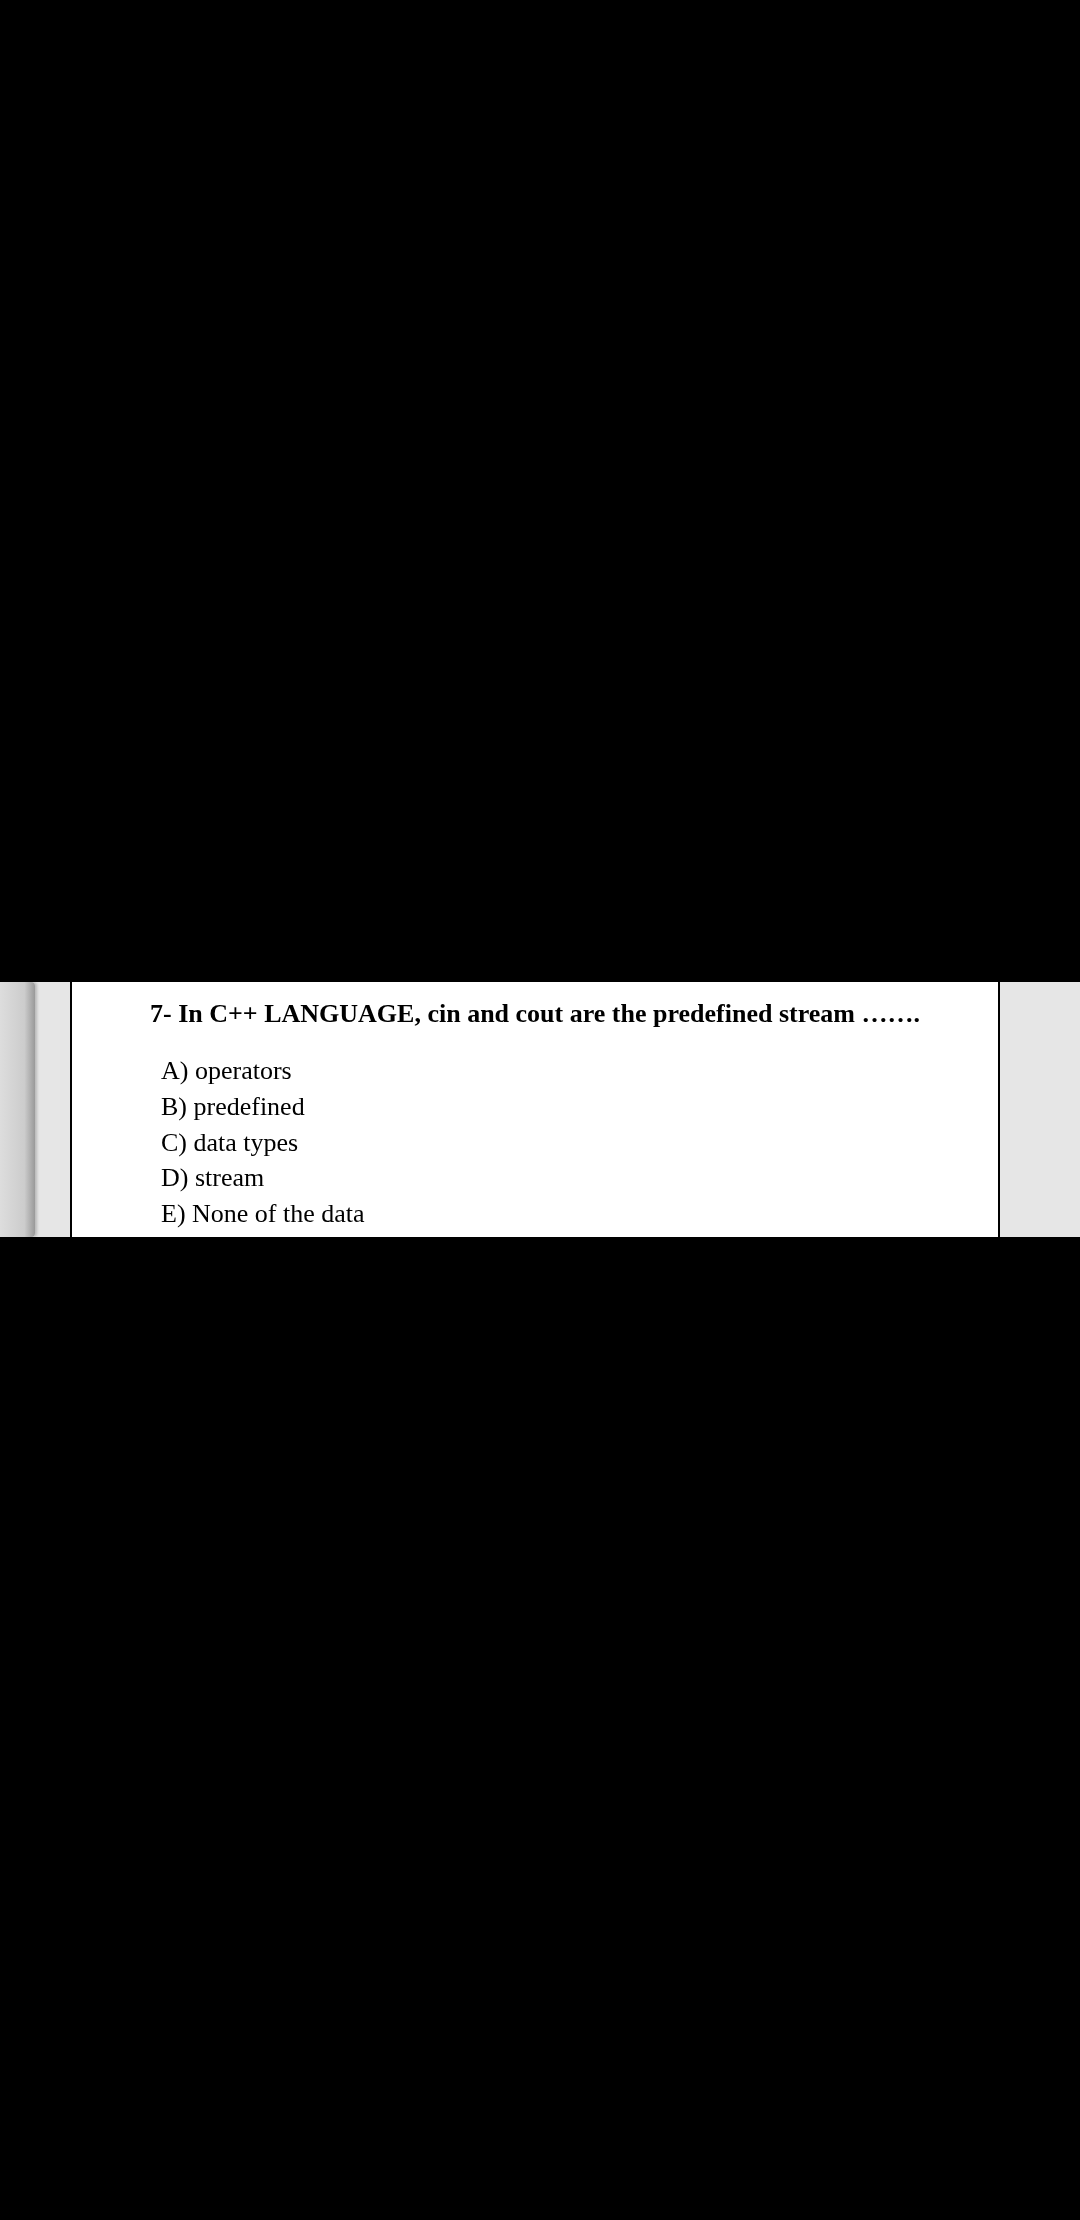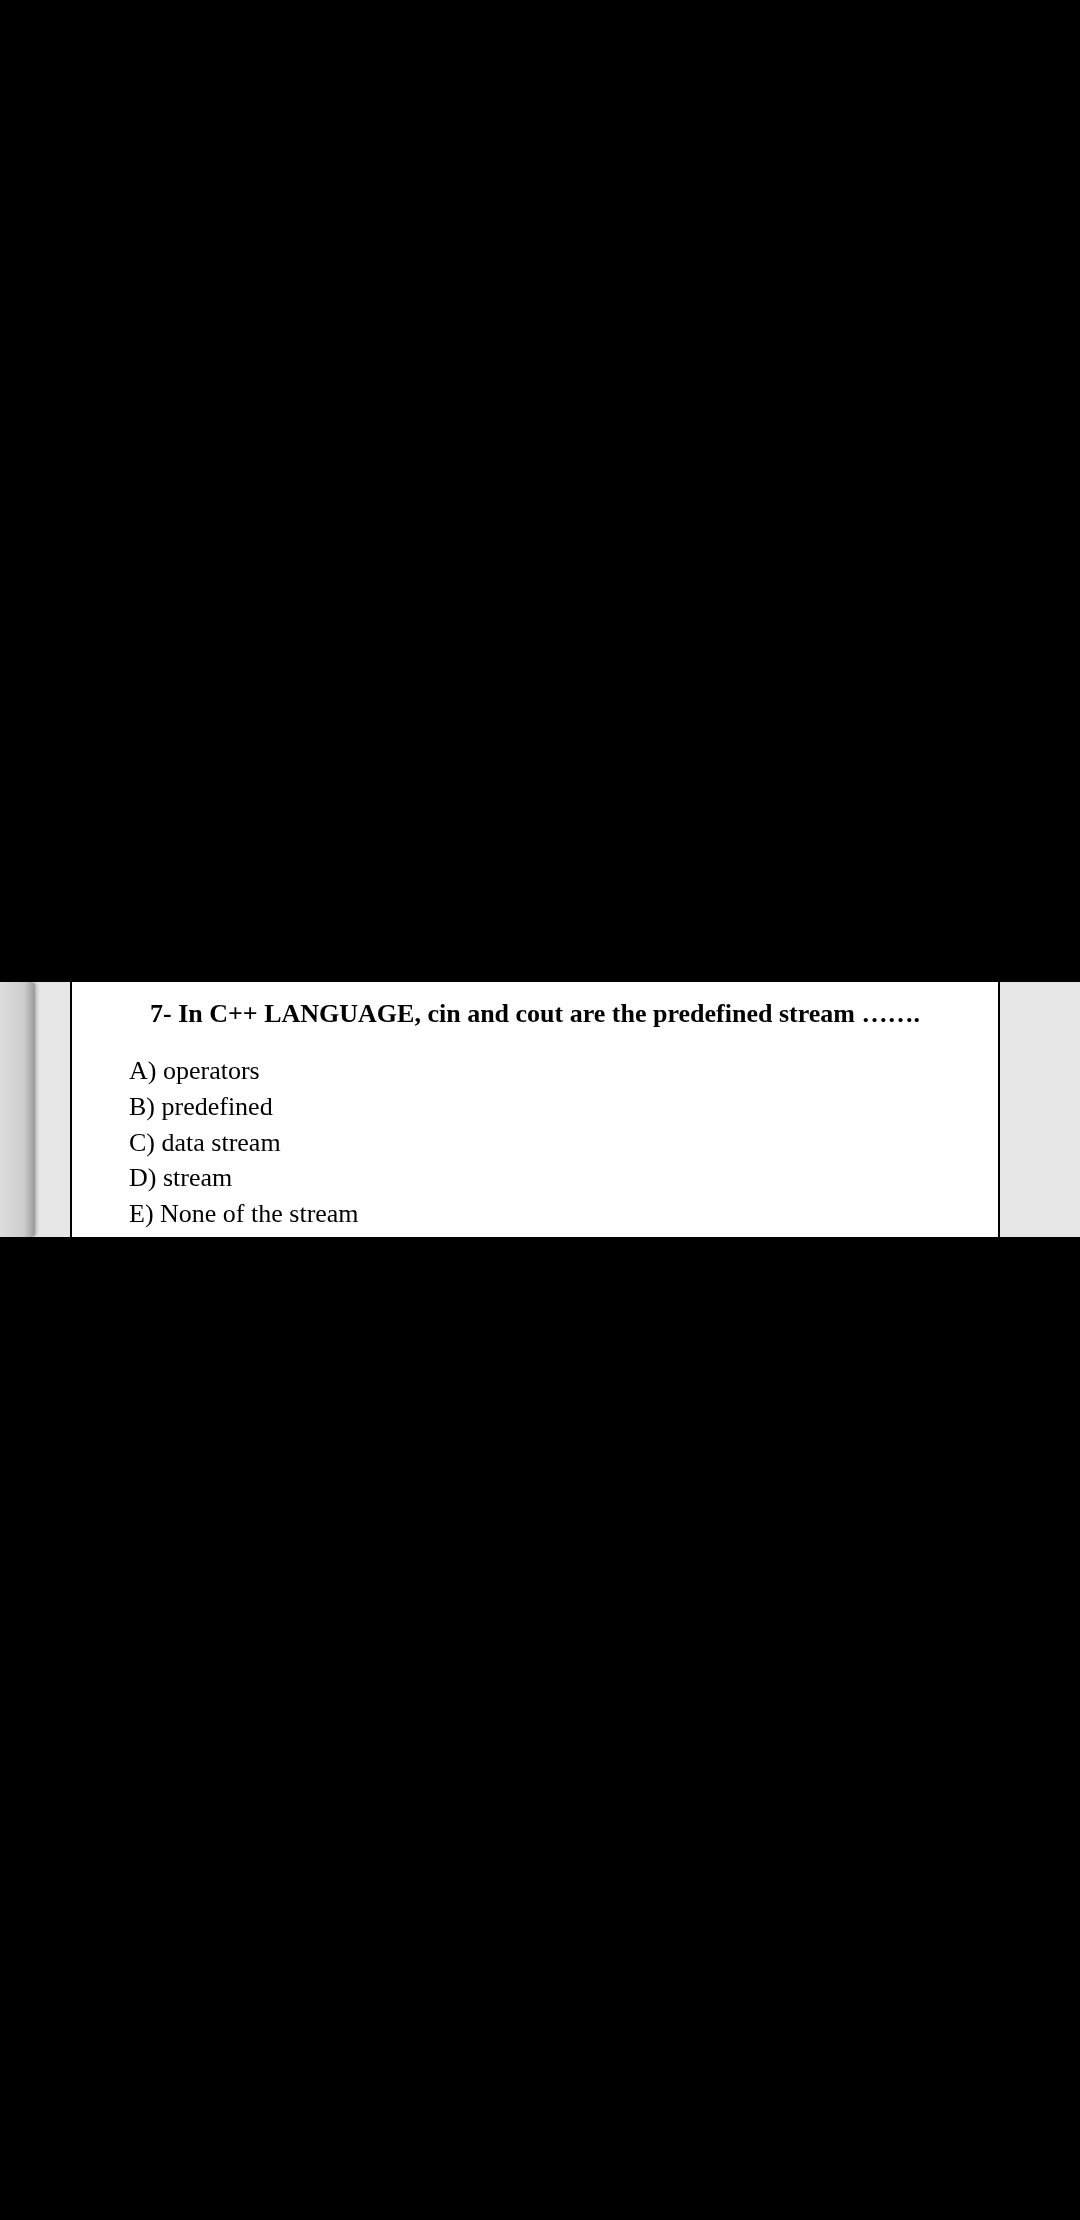--- a/index.html
+++ b/index.html
@@ -84,20 +84,21 @@
       text-align: center;
     }
     .options {
       font-size: 26px;
       color: #000;
       line-height: 1.38;
       padding-left: 4px;
     }
     .option {
       display: block;
+      margin-left: 32px;
     }
     .option-letter {
       display: inline-block;
     }
   </style>
 </head>
 <body>
 
 <div class="page-strip">
   <div class="document-row">
@@ -112,28 +113,28 @@
         <span class="option">
           <span class="option-letter">A)</span>
           <span>operators</span>
         </span>
         <span class="option">
           <span class="option-letter">B)</span>
           <span>predefined</span>
         </span>
         <span class="option">
           <span class="option-letter">C)</span>
-          <span>data stream</span>
+          <span>data types</span>
         </span>
         <span class="option">
           <span class="option-letter">D)</span>
           <span>stream</span>
         </span>
         <span class="option">
           <span class="option-letter">E)</span>
-          <span>None of the stream</span>
+          <span>None of the data</span>
         </span>
       </div>
     </div>
     <div class="vline-right"></div>
     <div class="page-edge-right"></div>
   </div>
 </div>
 
 </body></html>

